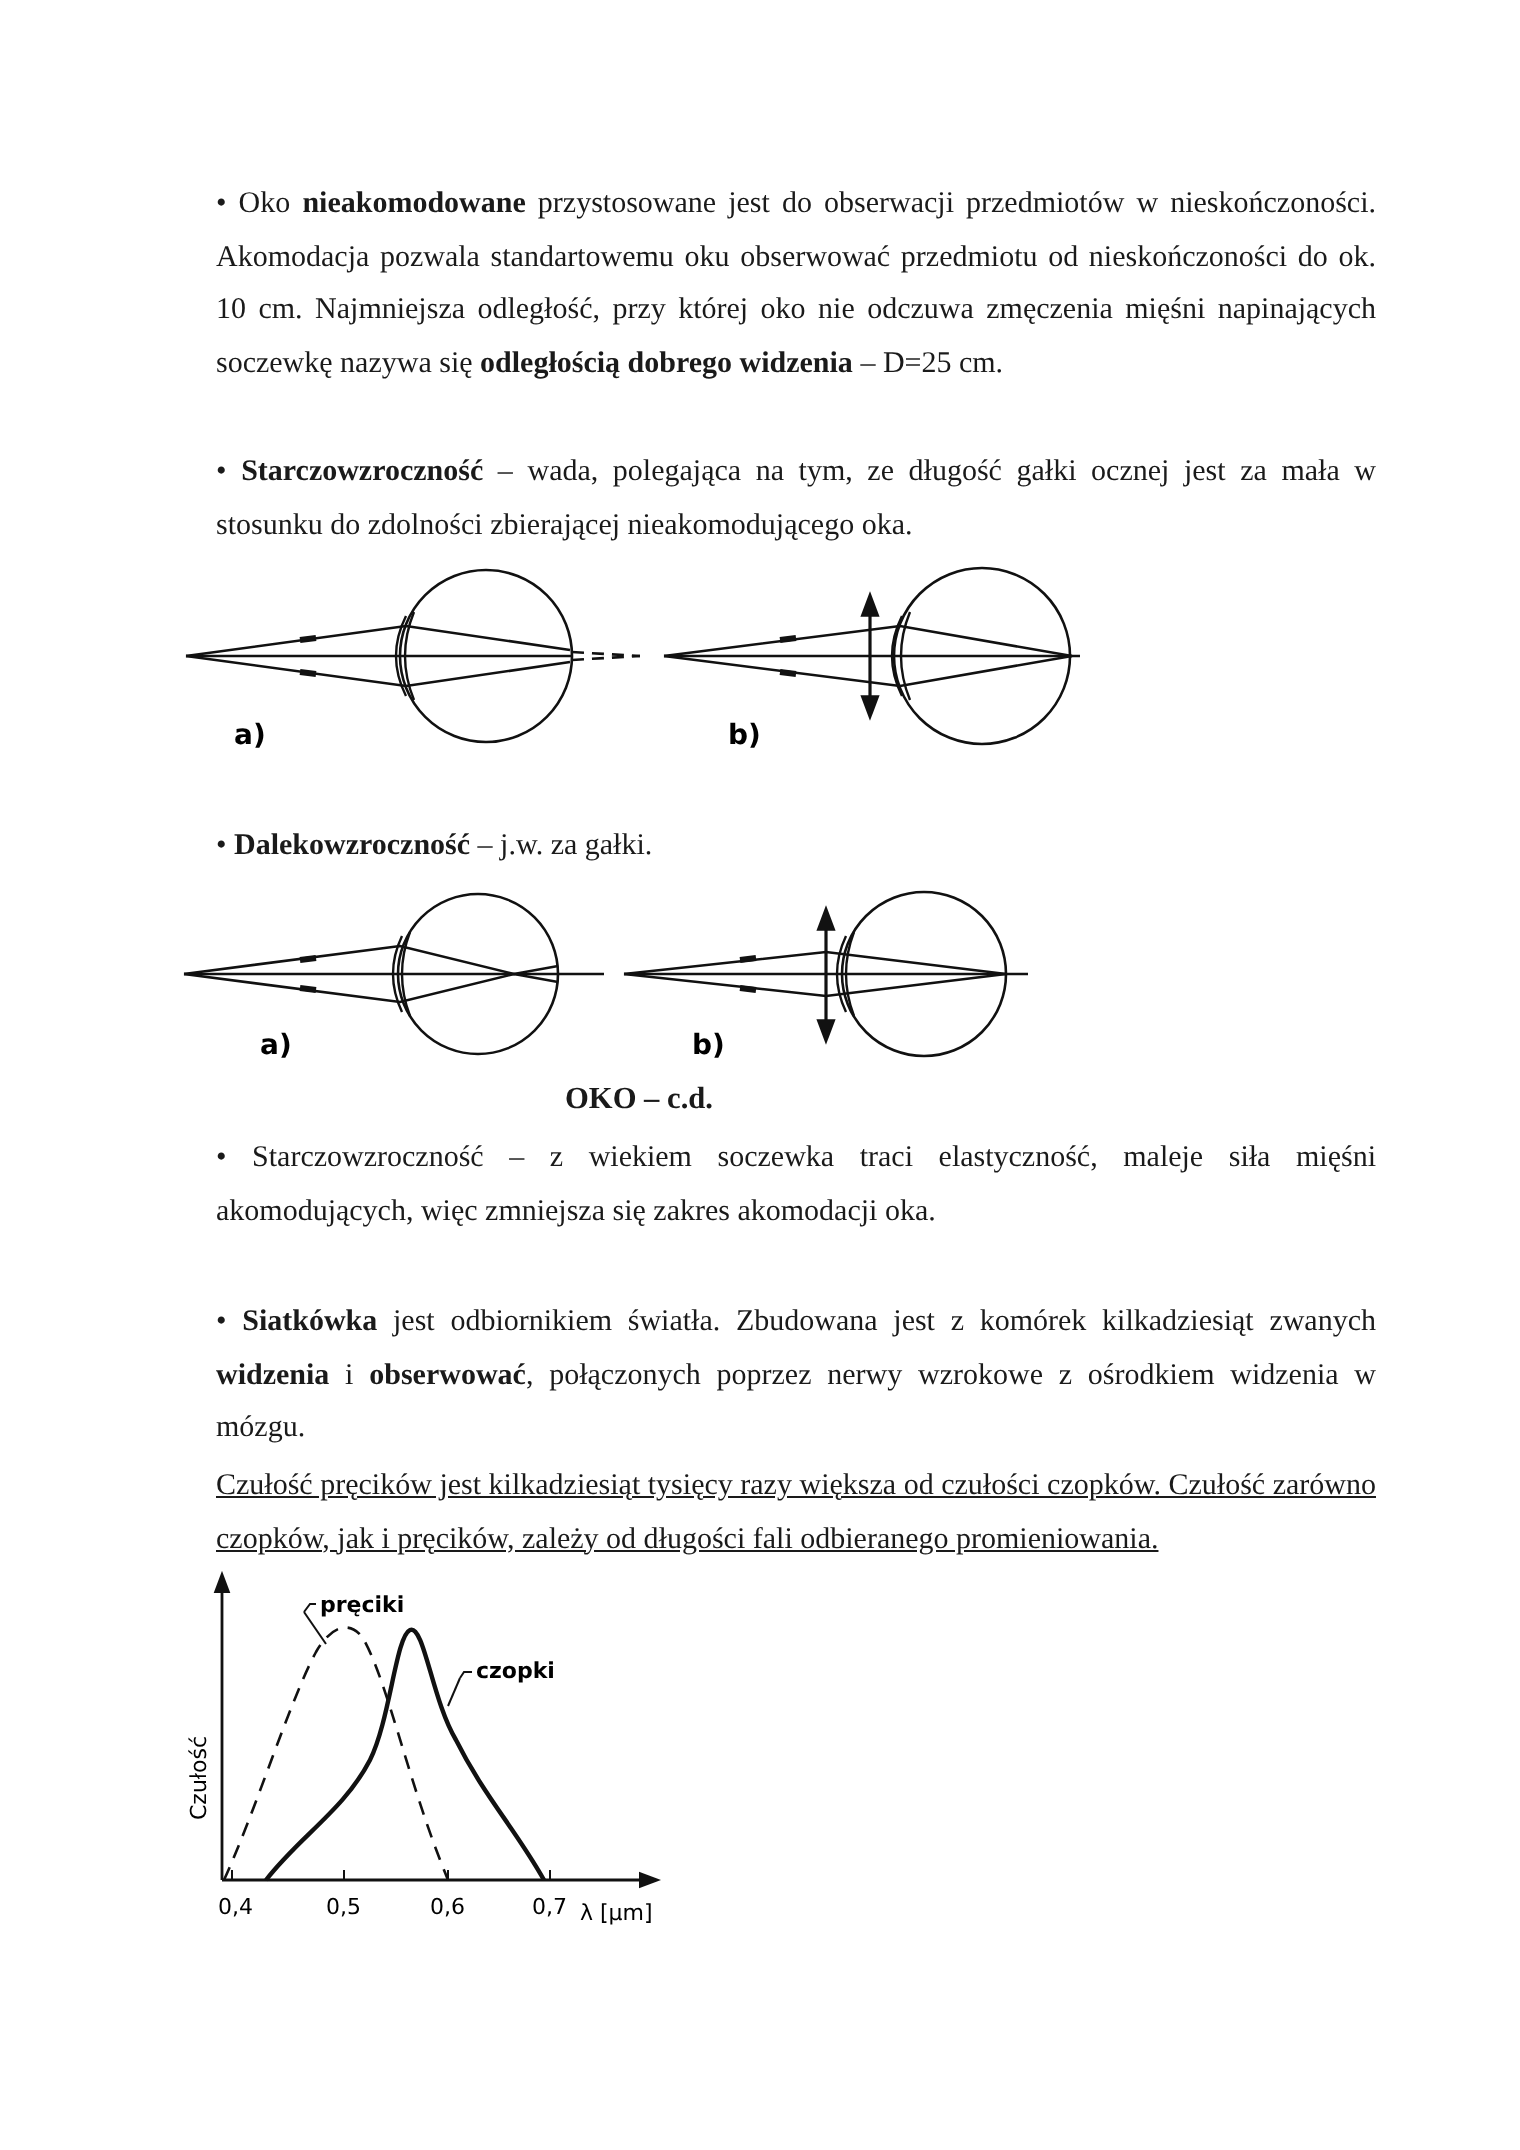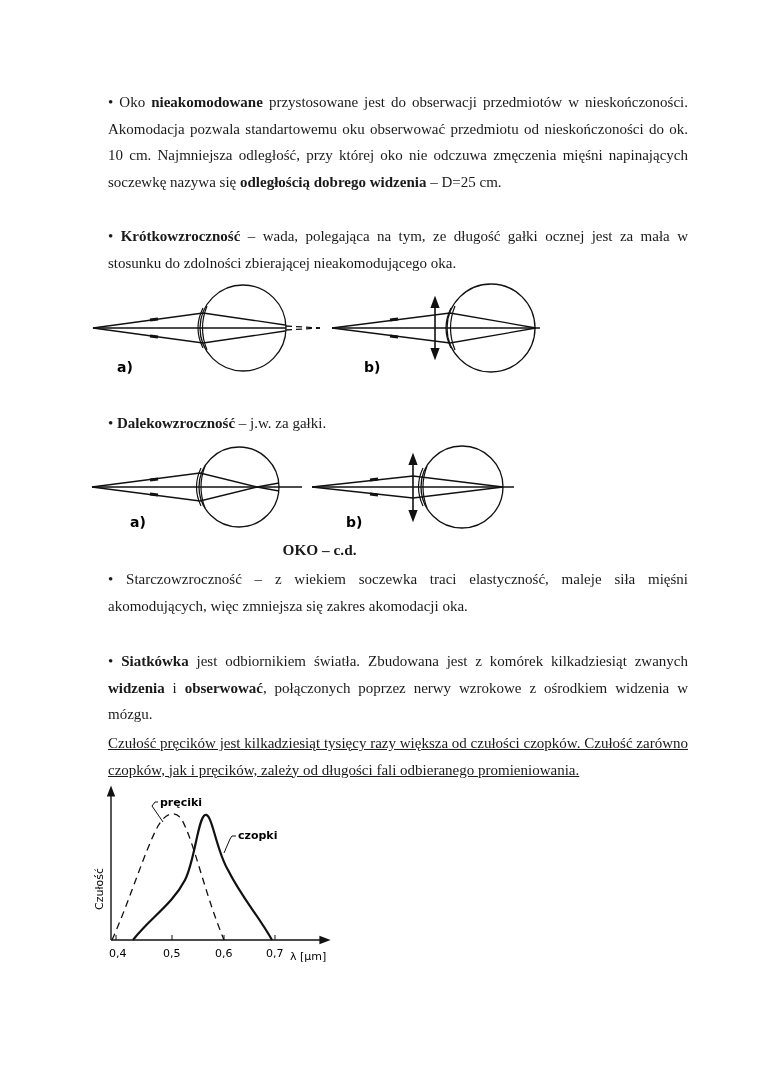--- a/index.html
+++ b/index.html
@@ -13,21 +13,21 @@
              font-weight:bold; font-size:15.3px; }
   svg { position:absolute; left:0; top:0; }
   .fig-label { font-family:"DejaVu Sans", sans-serif; font-weight:bold; font-size:14px; }
   .chart-text { font-family:"DejaVu Sans", sans-serif; font-size:11px; }
 </style>
 </head>
 <body>
 
 <div class="para" style="top:89px;"><span>•</span><span> Oko </span><b>nieakomodowane</b><span> przystosowane jest do obserwacji przedmiotów w nieskończoności. Akomodacja pozwala standartowemu oku obserwować przedmiotu od nieskończoności do ok. 10 cm. Najmniejsza odległość, przy której oko nie odczuwa zmęczenia mięśni napinających soczewkę nazywa się </span><b>odległością dobrego widzenia</b><span> – D=25 cm.</span></div>
 
-<div class="para" style="top:223px;"><span>•</span> <b>Krótkowzroczność</b><span> – wada, polegająca na tym, ze długość gałki ocznej jest za mała w stosunku do zdolności zbierającej nieakomodującego oka.</span></div>
+<div class="para" style="top:223px;"><span>•</span> <b>Starczowzroczność</b><span> – wada, polegająca na tym, ze długość gałki ocznej jest za mała w stosunku do zdolności zbierającej nieakomodującego oka.</span></div>
 
 <div class="para" style="top:410px;"><span>•</span> <b>Dalekowzroczność</b><span> – j.w. za gałki.</span></div>
 
 <div class="heading">OKO – c.d.</div>
 
 <div class="para" style="top:566px;">•  Starczowzroczność – z wiekiem soczewka traci elastyczność, maleje siła mięśni akomodujących, więc zmniejsza się zakres akomodacji oka.</div>
 
 <div class="para" style="top:648px;"><span>•</span> <b>Siatkówka</b><span> jest odbiornikiem światła. Zbudowana jest z komórek kilkadziesiąt zwanych </span><b>widzenia</b><span> i </span><b>obserwować</b><span>, połączonych poprzez nerwy wzrokowe z ośrodkiem widzenia w mózgu.</span></div>
 
 <div class="para" style="top:730px;text-decoration:underline;"><span class="u">Czułość pręcików</span><span> jest kilkadziesiąt tysięcy razy większa od czułości czopków. Czułość zarówno czopków, jak i pręcików, zależy od długości fali odbieranego promieniowania.</span></div>

